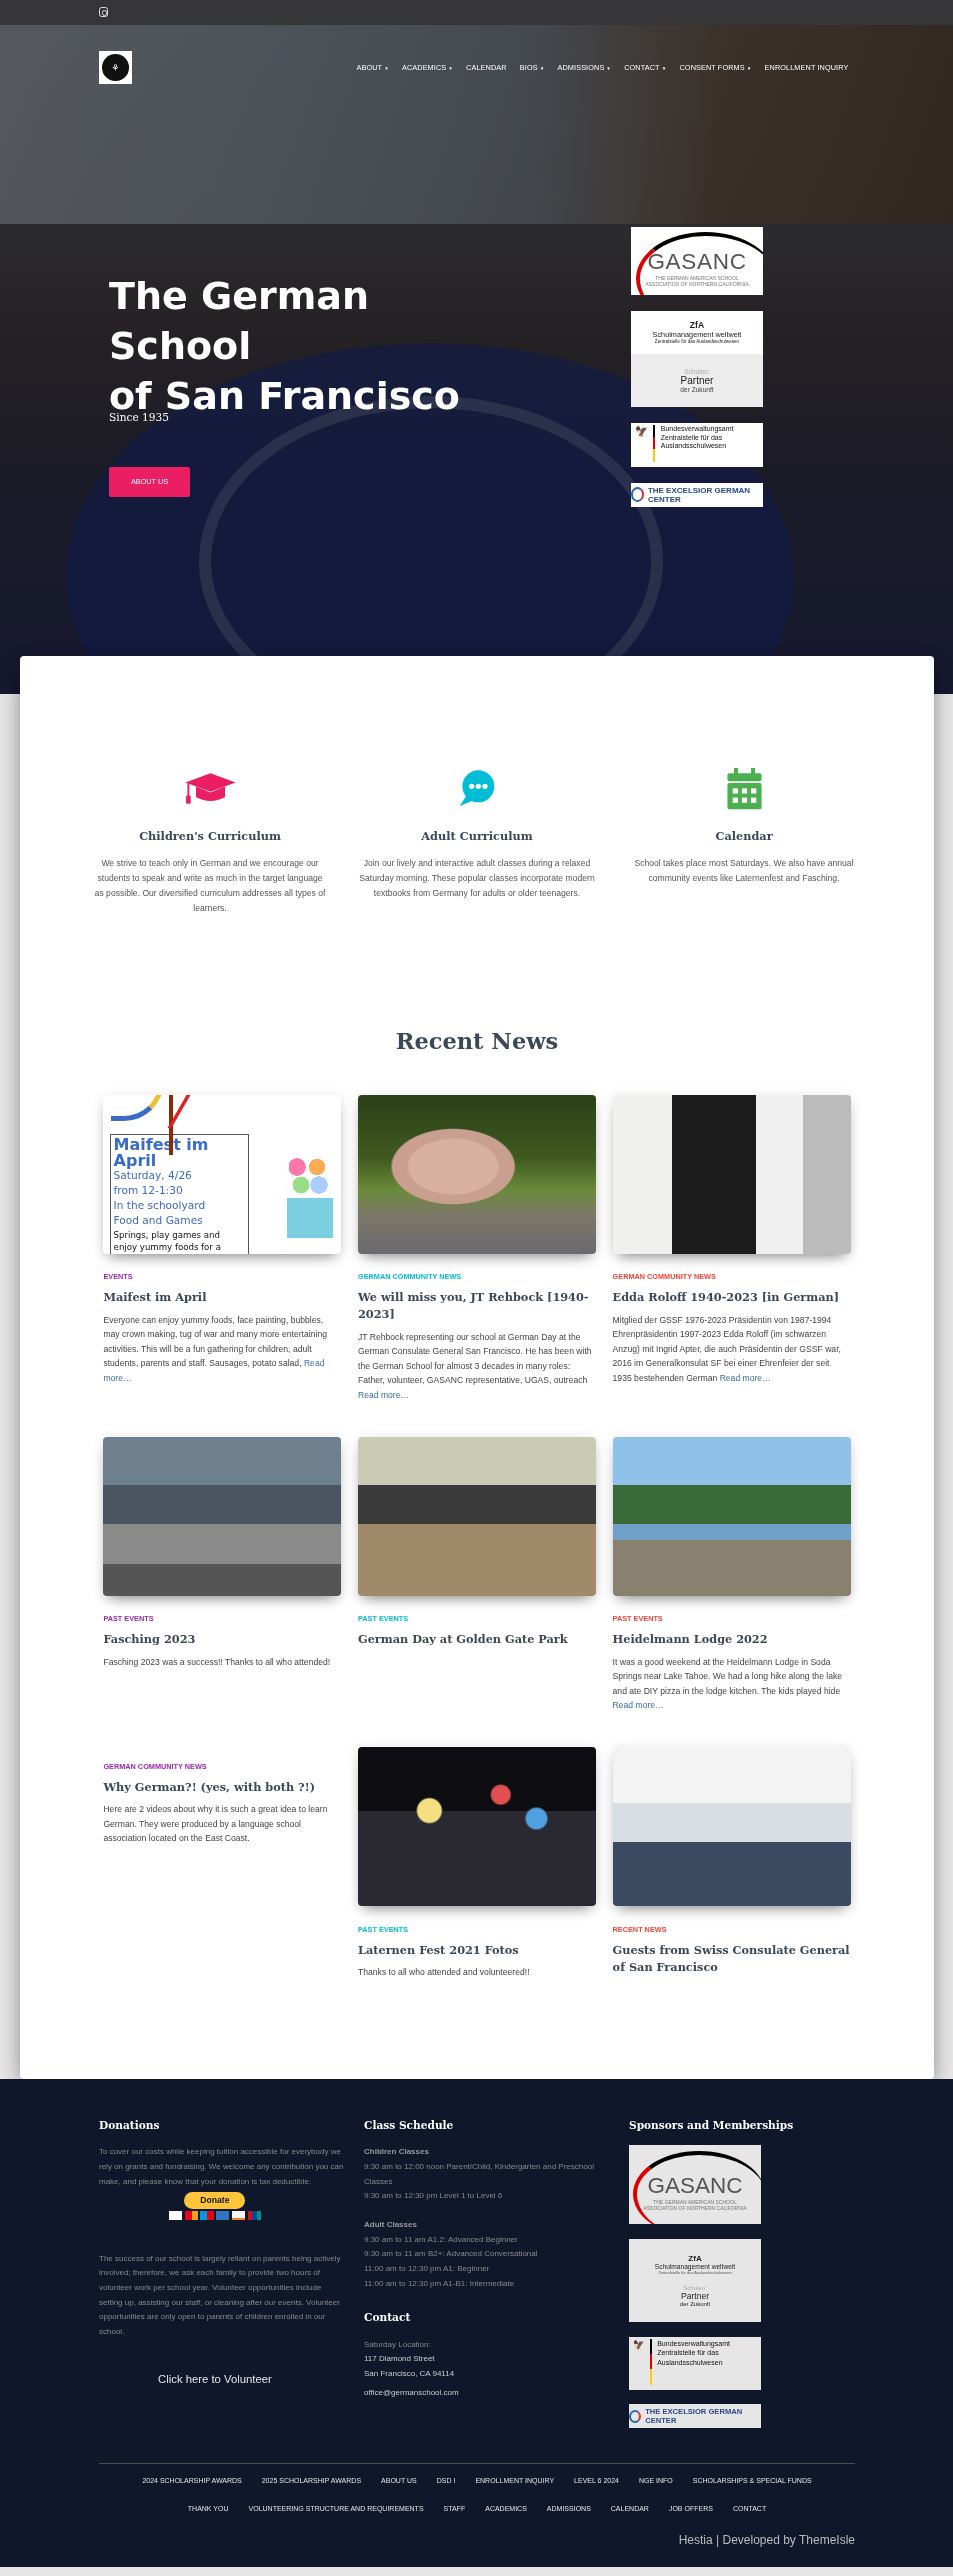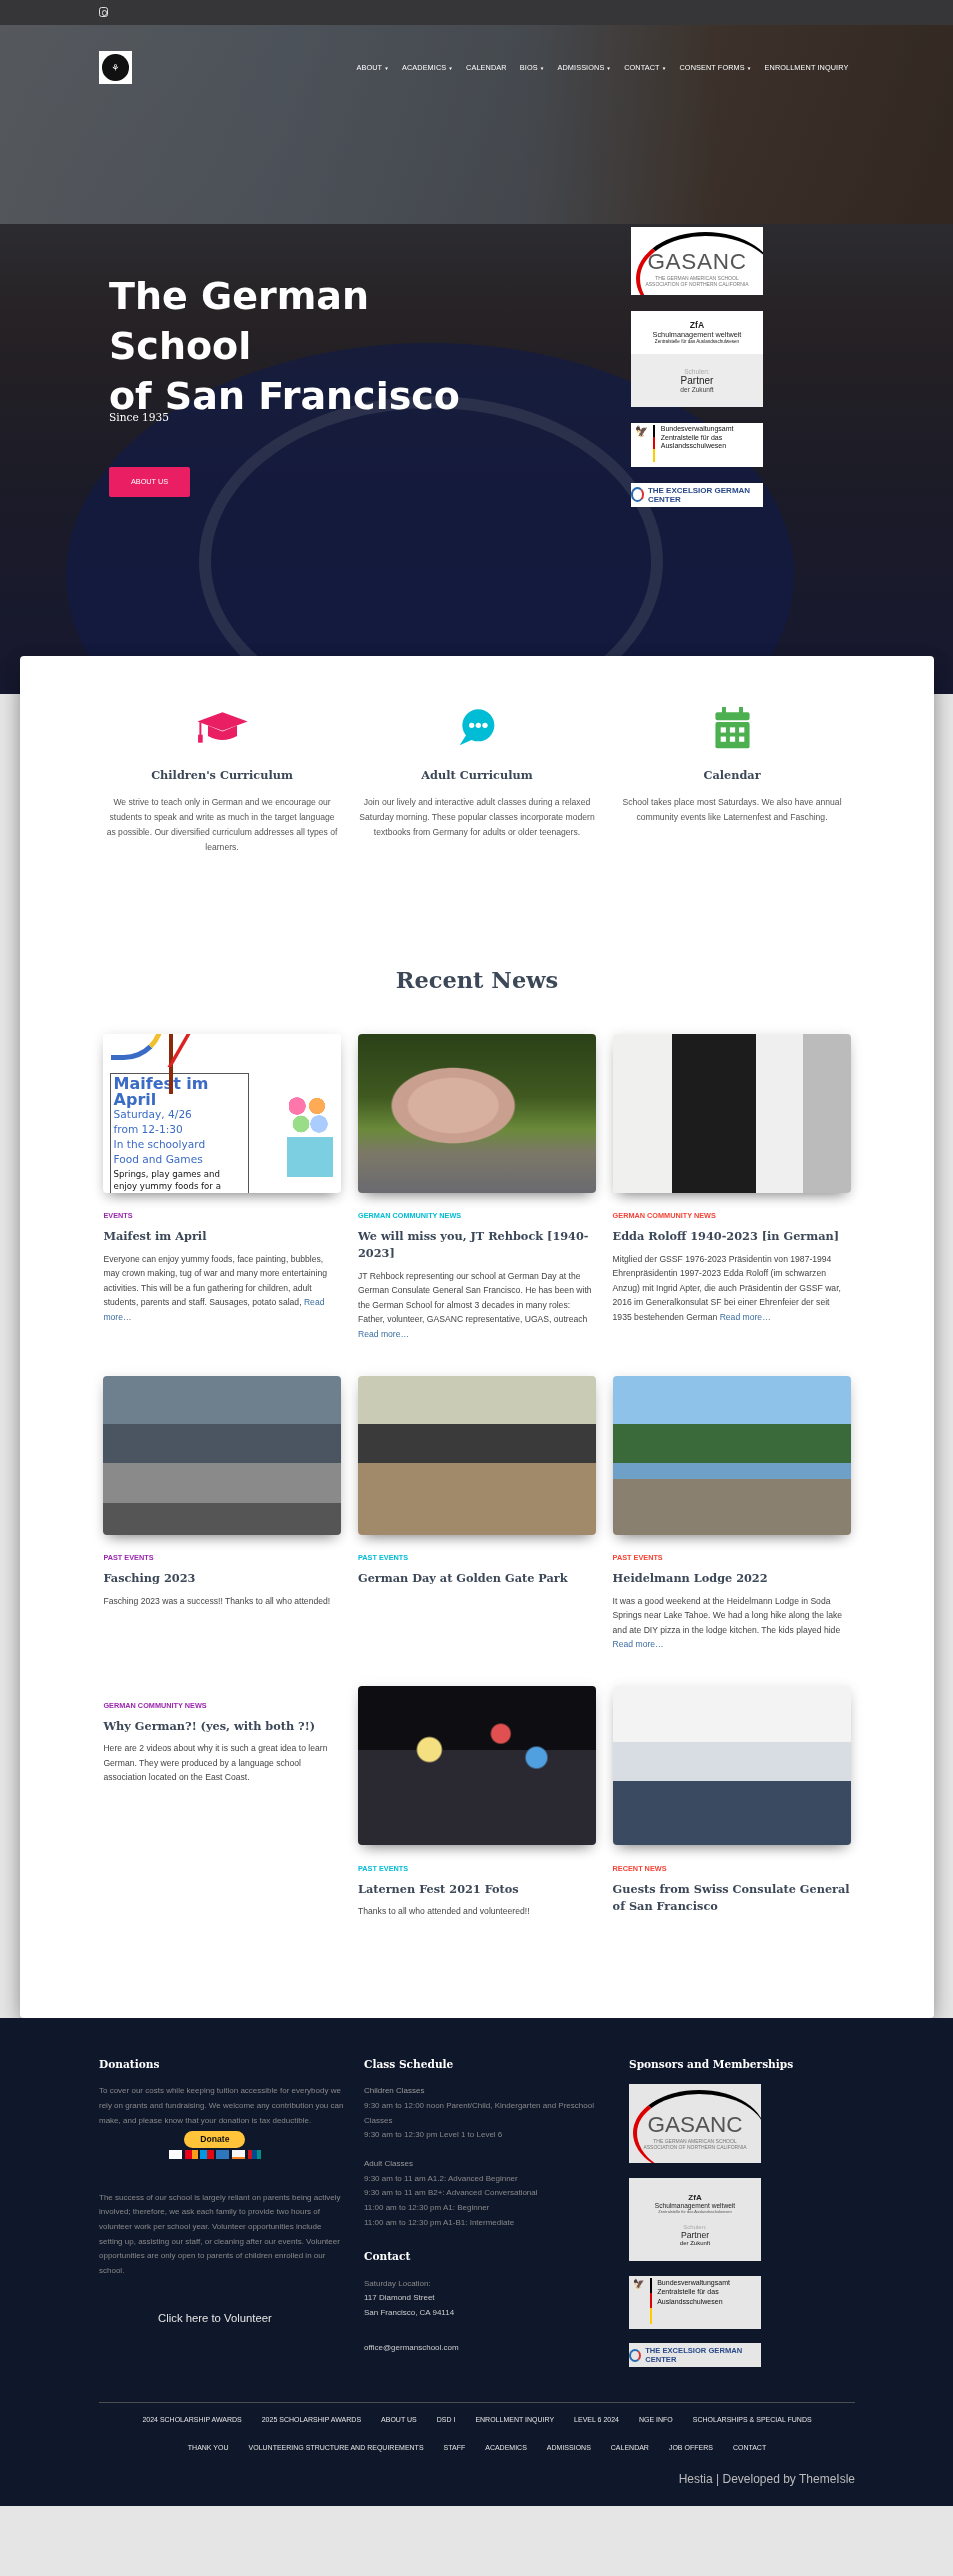--- a/index.html
+++ b/index.html
@@ -32,21 +32,21 @@
 .zfa .top b{font-size:8.6px}
 .zfa .bot{height:53px;width:100%;background:#ececec;display:flex;flex-direction:column;align-items:center;justify-content:center;font-size:6.6px;color:#444}
 .zfa .bot .p{font-size:10px;color:#222}
 .bund{height:44px;flex-direction:row;justify-content:flex-start;padding:2.6px 4px;align-items:flex-start}
 .bund .eagle{width:13.2px;height:13.2px;font-size:10.6px;line-height:13.2px}
 .bund .bar{width:2px;height:37px;background:linear-gradient(#000 33%,#d00 33% 66%,#fc0 66%);margin:0 5.3px}
 .bund .txt{font-size:7px;color:#111;line-height:8.6px}
 .excel{height:24px;flex-direction:row;font-size:8px;color:#2a4a8a;font-weight:bold;gap:4px}
 .excel .c{width:14.6px;height:14.6px;border-radius:50%;border:2px solid #2a6ab0;border-right-color:#d33}
 .main{position:relative;margin:-38px 20px 0;background:#fff;border-radius:4px;box-shadow:0 10.6px 25px -8px rgba(0,0,0,.56),0 2.6px 16.6px rgba(0,0,0,.12);padding-bottom:99px}
-.features{display:flex;justify-content:center;padding-top:52px;gap:0}
+.features{display:flex;justify-content:center;padding-top:113px;gap:12px}
 .feat{width:255px;text-align:center;padding:0 9.3px}
 .feat .ic{height:40px;display:flex;justify-content:center;align-items:center}
 .feat h4{font-family:"DejaVu Serif",serif;font-size:11.3px;color:#3c4858;margin:20px 0 13.2px}
 .feat p{font-size:8.6px;line-height:15.2px;color:#555;font-weight:300}
 .news-title{text-align:center;font-family:"DejaVu Serif",serif;font-size:22.5px;font-weight:bold;color:#3c4858;margin-top:111px}
 .grid{display:grid;grid-template-columns:repeat(3,238px);column-gap:16.6px;justify-content:center;margin-top:41px;row-gap:34px}
 .card .img{height:159px;border-radius:4px;box-shadow:0 8px 13.2px -6.6px rgba(0,0,0,.45),0 2.6px 13.2px rgba(0,0,0,.12);overflow:hidden;position:relative}
 .card .cat{font-size:7.3px;text-transform:uppercase;margin-top:18.5px;font-weight:bold}
 .card h4{font-family:"DejaVu Serif",serif;font-size:11.3px;font-weight:bold;color:#3c4858;margin-top:8px;line-height:17px}
 .card p{font-size:8.6px;line-height:14.6px;color:#444;margin-top:6.6px}
@@ -65,21 +65,21 @@
 .img.edda{background:linear-gradient(90deg,#f0f0ee 0 25%,#1c1c1c 25% 60%,#efefef 60% 80%,#bbb 80%)}
 .img.fasching{background:linear-gradient(180deg,#6e7f8e 0 30%,#4a5561 30% 55%,#8a8a8a 55% 80%,#555 80%)}
 .img.germanday{background:linear-gradient(180deg,#c9cbb4 0 30%,#3a3a3a 30% 55%,#a08a6a 55% 100%)}
 .img.lodge{background:linear-gradient(180deg,#8ec2e8 0 30%,#3a6a3a 30% 55%,#6fa0c8 55% 65%,#8a8070 65% 100%)}
 .img.laternen{background:radial-gradient(circle at 30% 40%,#f4e080 0 6%,transparent 7%),radial-gradient(circle at 60% 30%,#e05050 0 5%,transparent 6%),radial-gradient(circle at 75% 45%,#50a0e0 0 5%,transparent 6%),linear-gradient(180deg,#0e0e12 0 40%,#2a2830 40% 100%)}
 .img.swiss{background:linear-gradient(180deg,#f3f3f3 0 35%,#d8dde4 35% 60%,#3a4a60 60% 100%)}
 .footer{background:#0f172a;margin-top:0px;padding:40px 99px 0;color:#999;position:relative}
 .fcols{display:grid;grid-template-columns:245px 245px 1fr;column-gap:20px}
 .fcols h4{font-family:"DejaVu Serif",serif;font-size:10.6px;color:#fff;margin-bottom:14.6px}
 .fcols p{font-size:8px;line-height:14.6px;color:#888;font-weight:300}
-.fcols .lbl{font-weight:normal;color:#999}
+.fcols .lbl{font-weight:bold;color:#999}
 .donate-wrap{display:flex;flex-direction:column;align-items:center;margin:2.6px 0 0 -13.2px}
 .donate{background:#ffc439;border-radius:9.3px;width:61px;height:17px;color:#111;font-weight:bold;font-size:8.6px;display:flex;align-items:center;justify-content:center;border:none}
 .cards{display:flex;gap:2.6px;margin-top:2.6px}
 .cards span{width:13.2px;height:8.6px;display:block}
 .vol-link{display:block;text-align:center;color:#e5e5e5;font-size:11.3px;margin-top:34px;margin-left:-13.2px;font-weight:300;text-decoration:none}
 .spons img,.spons .sb{margin-bottom:14.6px}
 .sb{width:132px;background:#e6e6e6;display:flex;flex-direction:column;align-items:center;justify-content:center;overflow:hidden;position:relative}
 .flinks{border-top:0.7px solid #4a4c50;margin-top:20px;padding:13.2px 0 0;text-align:center}
 .flinks .row{display:flex;justify-content:center;gap:0;margin-bottom:21px}
 .flinks a{color:#e5e5e5;font-size:7px;text-transform:uppercase;padding:0 10px;text-decoration:none}
@@ -311,21 +311,21 @@
       <p>9:30 am to 12:30 pm Level 1 to Level 6</p>
       <p class="lbl" style="margin-top:14.6px">Adult Classes</p>
       <p>9:30 am to 11 am A1.2: Advanced Beginner</p>
       <p>9:30 am to 11 am B2+: Advanced Conversational</p>
       <p>11:00 am to 12:30 pm A1: Beginner</p>
       <p>11:00 am to 12:30 pm A1-B1: Intermediate</p>
       <h4 style="margin-top:20px">Contact</h4>
       <p>Saturday Location:</p>
       <p style="color:#ccc">117 Diamond Street</p>
       <p style="color:#ccc">San Francisco, CA 94114</p>
-      <p style="color:#ccc;margin-top:20px">office@germanschool.com</p>
+      <p style="color:#ccc;margin-top:4px">office@germanschool.com</p>
     </div>
 
     <div class="spons">
       <h4>Sponsors and Memberships</h4>
       <div class="sb" style="height:79px">
         <div style="position:absolute;left:4px;top:5.3px;width:132px;height:86px;border-radius:50%;border-top:4px solid #000;border-left:4px solid #d00"></div>
         <div style="font-size:22.5px;color:#555;margin-top:14.6px">GASANC</div>
         <div style="font-size:5px;color:#777">THE GERMAN AMERICAN SCHOOL</div>
         <div style="font-size:5px;color:#777">ASSOCIATION OF NORTHERN CALIFORNIA</div>
       </div>

